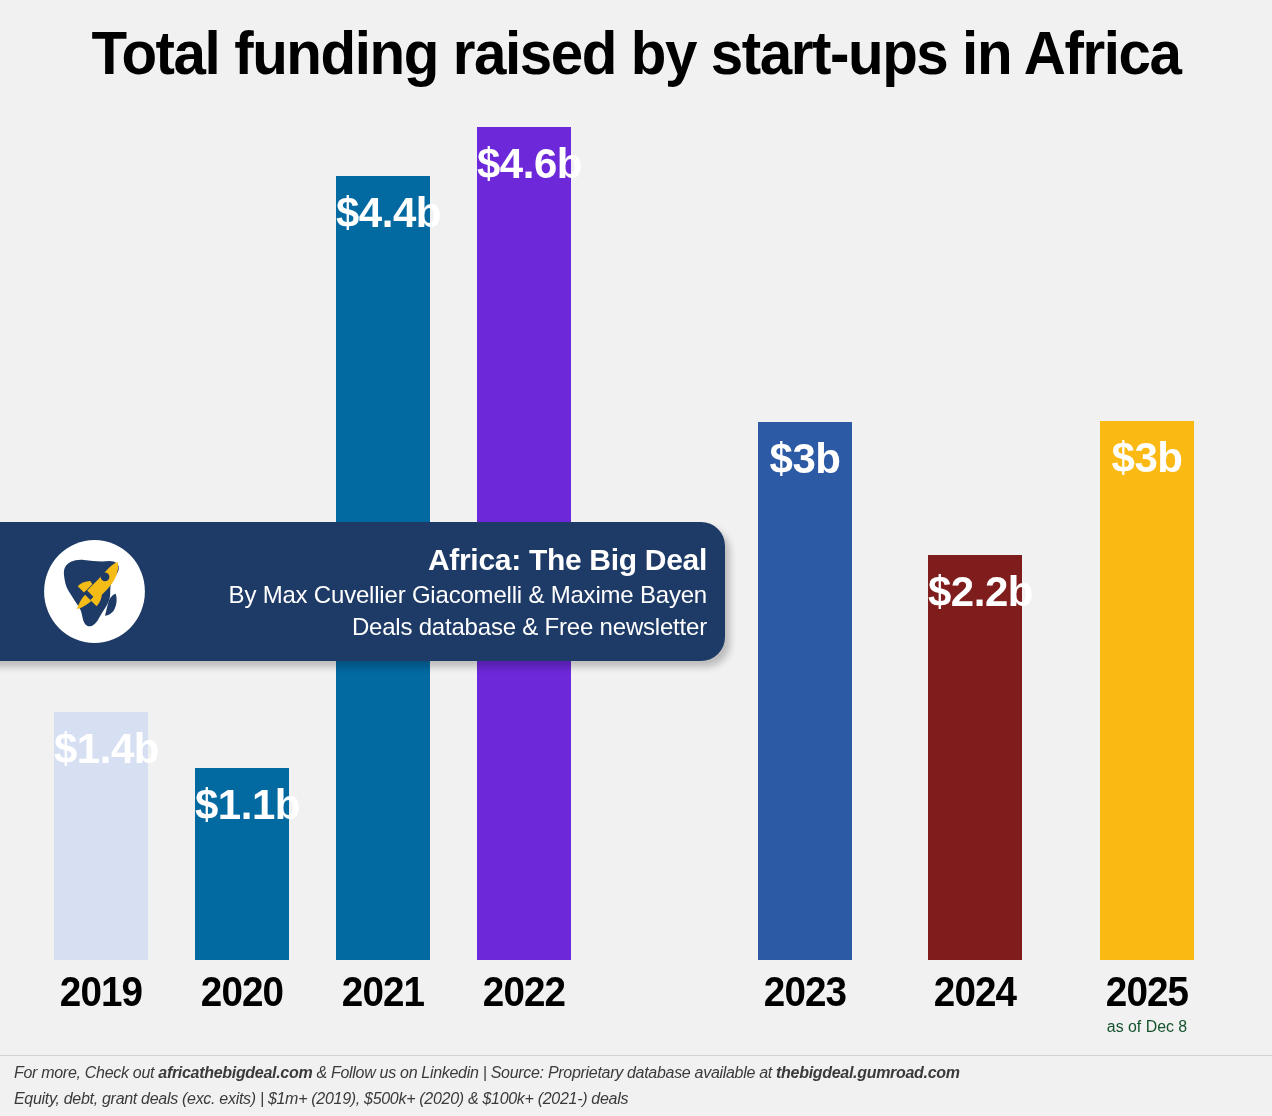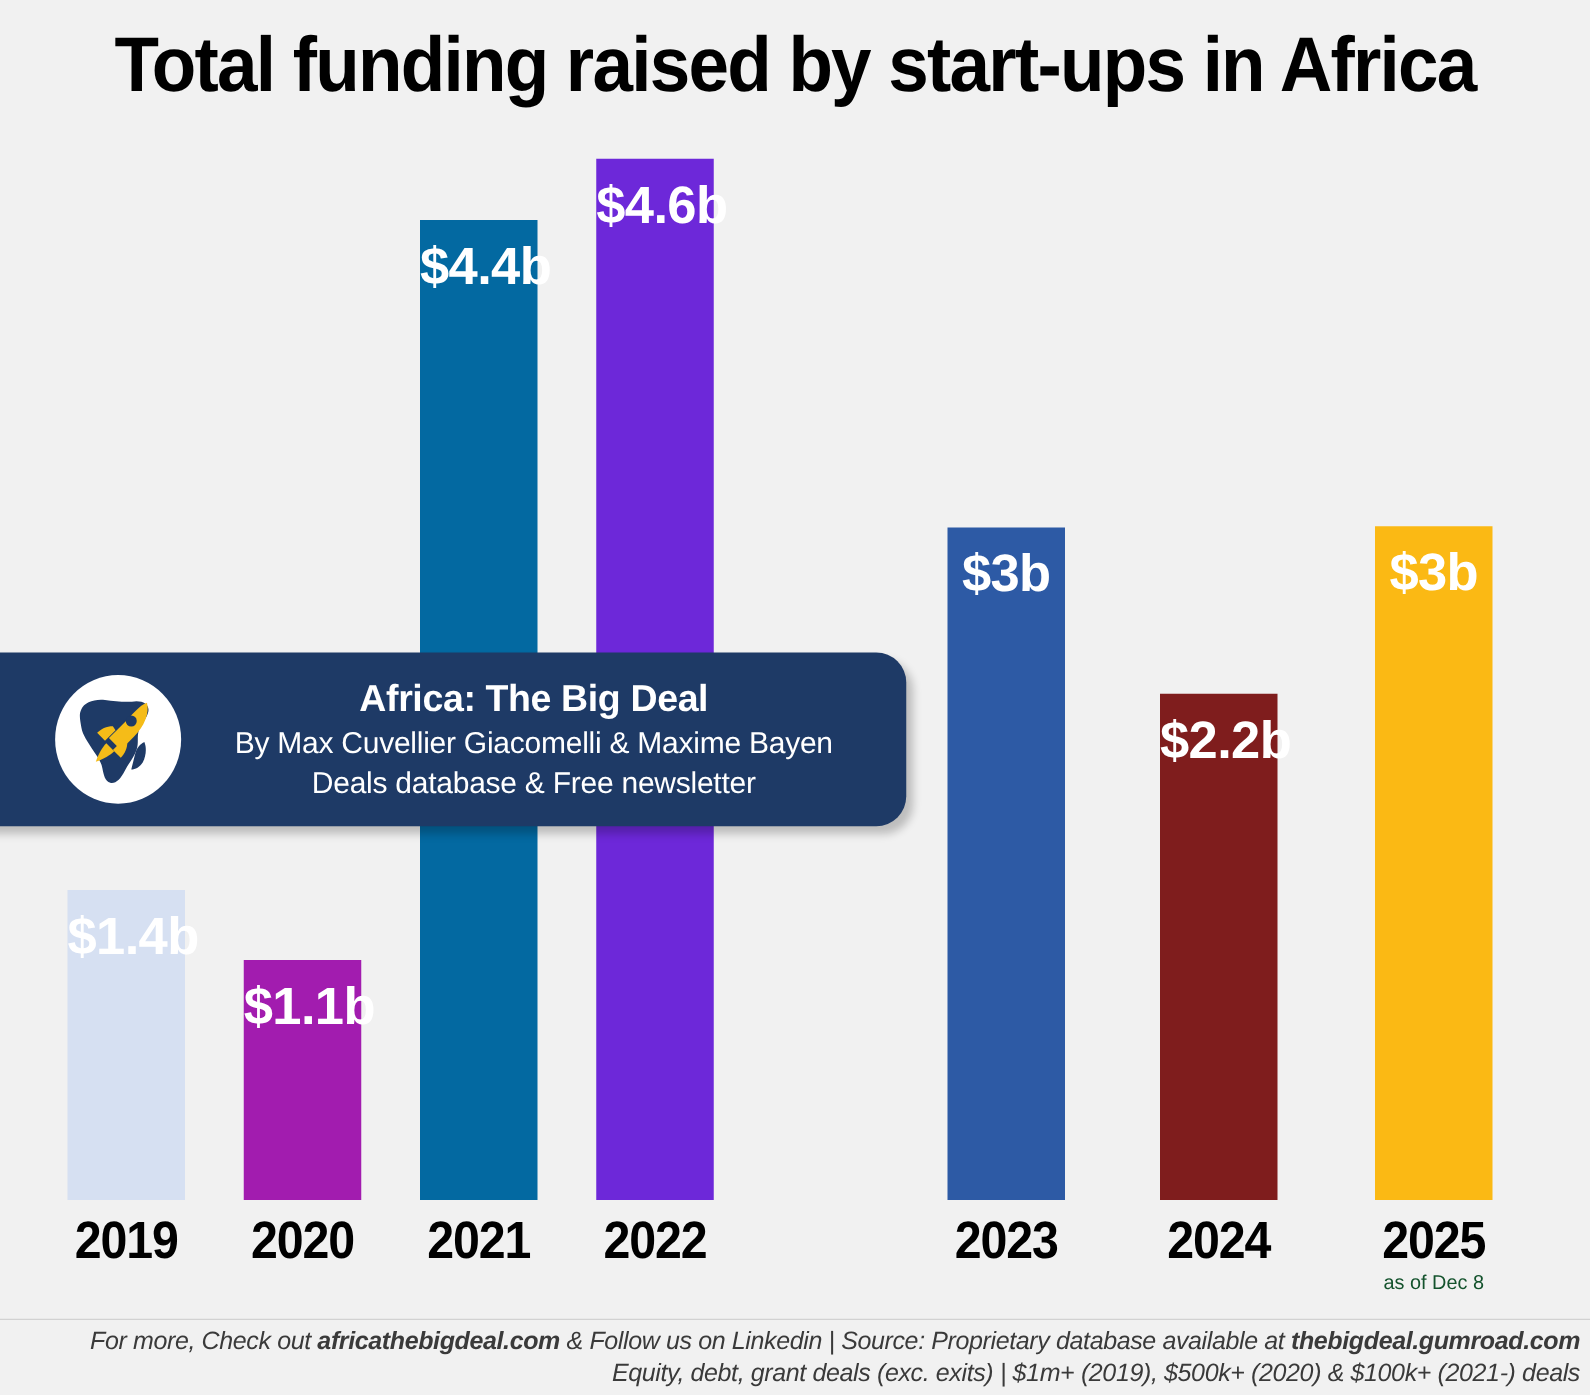--- a/index.html
+++ b/index.html
@@ -100,21 +100,21 @@
     overflow: hidden;
   }
   #brand-logo {
     margin-left: 58px;
     width: 105px;
     height: 105px;
     flex: 0 0 auto;
   }
   #brand-text {
     flex: 1 1 auto;
-    text-align: center;
+    text-align: right;
     padding-right: 18px;
     color: #ffffff;
   }
   #brand-title {
     font-family: "Liberation Sans", sans-serif;
     font-weight: bold;
     font-size: 30px;
     line-height: 38px;
     letter-spacing: -0.3px;
   }
@@ -136,40 +136,39 @@
     background: #d2d2d2;
   }
   #footer {
     position: absolute;
     left: 14px;
     top: 1060px;
     width: 1250px;
     color: #3a3a3a;
     font-family: "Liberation Sans", sans-serif;
     font-style: italic;
-    font-size: 20px;
+    font-size: 16px;
     line-height: 26px;
     letter-spacing: -0.3px;
-    text-align: right;
   }
   #footer b { font-weight: bold; }
   .footer-line { white-space: nowrap; }
 </style>
 </head>
 <body>
 
 <div id="chart-title">Total funding raised by start-ups in Africa</div>
 
 <div id="plot-area">
 
 <div class="bar" style="left: 54px; width: 94px; height: 248px; background: rgb(214, 224, 242);">
       <div class="bar-value">$1.4b</div>
     </div>
     <div class="xtick" style="left: 26px; width: 150px;"><span>2019</span></div>
-    <div class="bar" style="left: 195px; width: 94px; height: 192px; background: #a21caf;">
+    <div class="bar" style="left: 195px; width: 94px; height: 192px; background: #0369a1;">
       <div class="bar-value">$1.1b</div>
     </div>
     <div class="xtick" style="left: 167px; width: 150px;"><span>2020</span></div>
     <div class="bar" style="left: 336px; width: 94px; height: 784px; background: #0369a1;">
       <div class="bar-value">$4.4b</div>
     </div>
     <div class="xtick" style="left: 308px; width: 150px;"><span>2021</span></div>
     <div class="bar" style="left: 477px; width: 94px; height: 833px; background: #6d28d9;">
       <div class="bar-value">$4.6b</div>
     </div>

